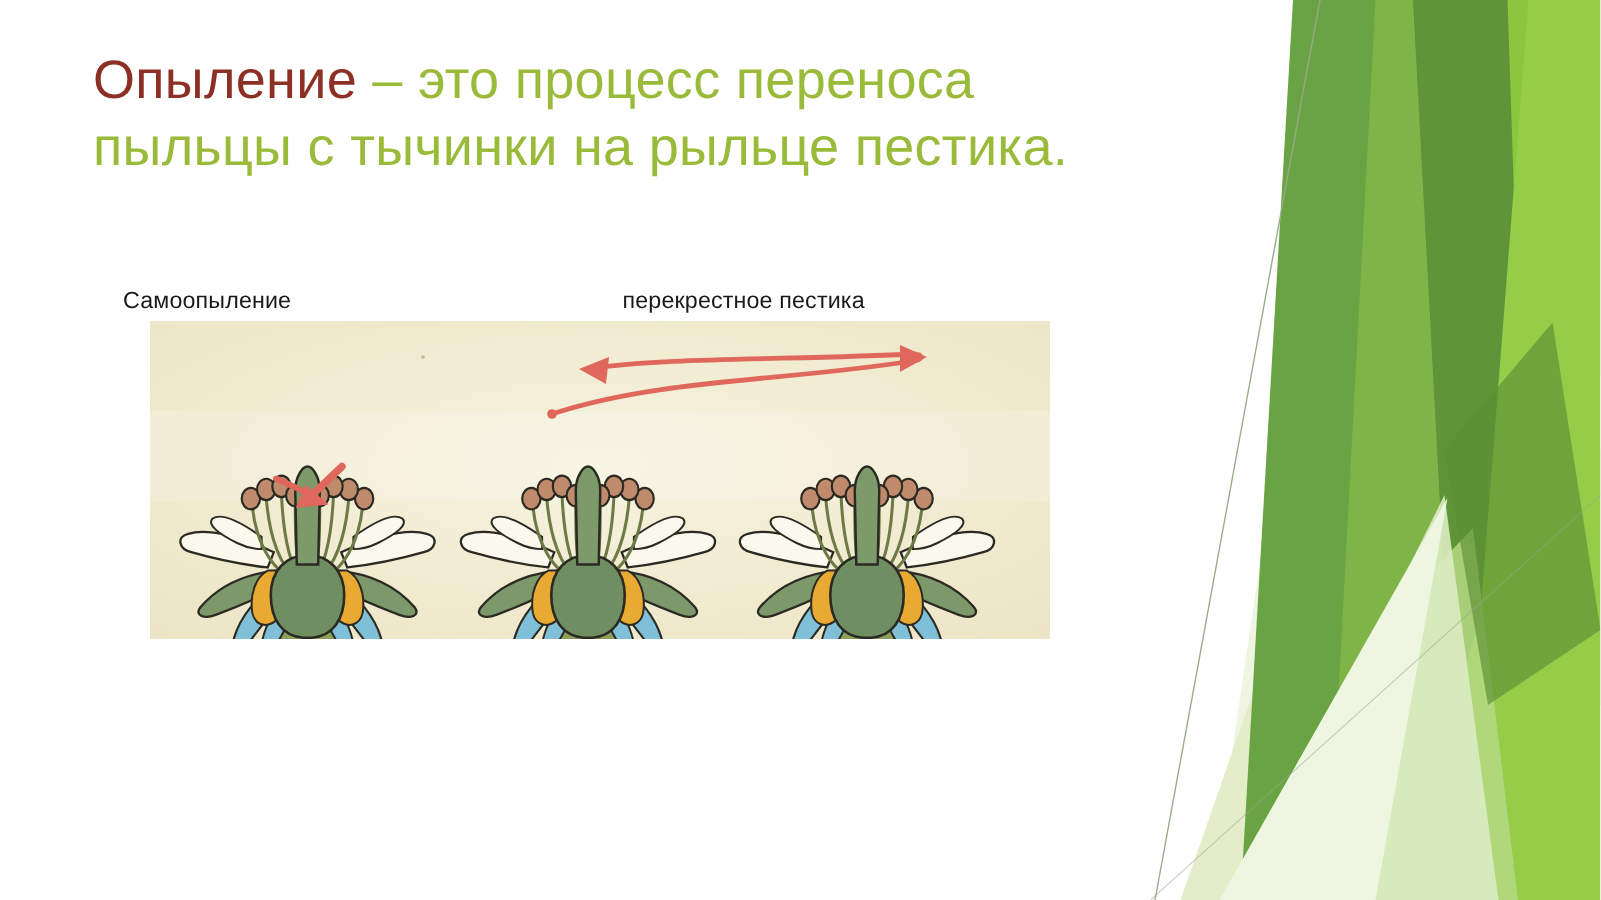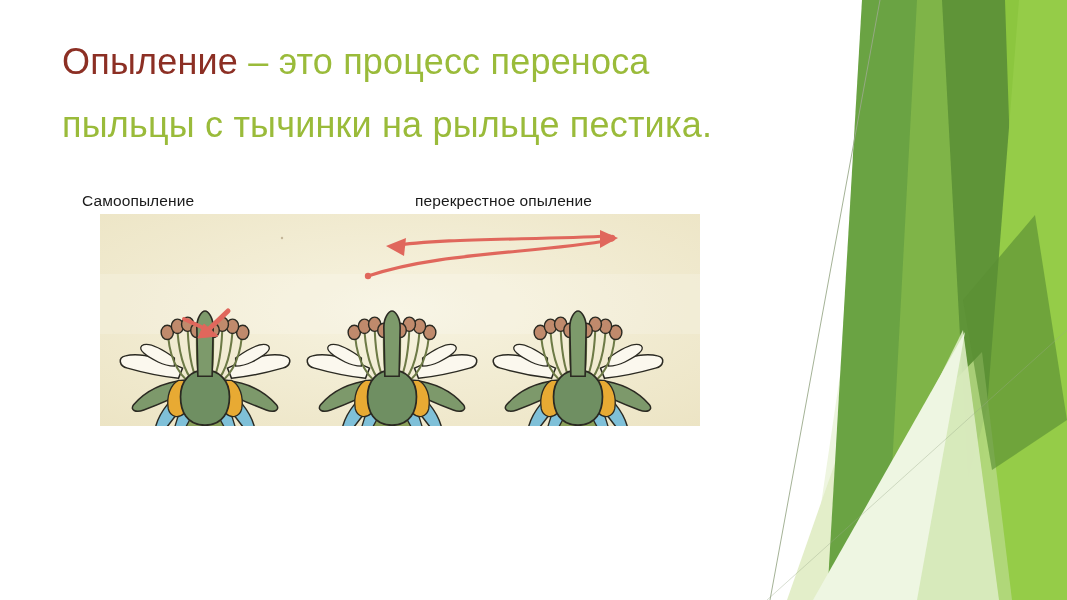--- a/index.html
+++ b/index.html
@@ -9,21 +9,21 @@
   }
   #slide{position:absolute;inset:0;background:#ffffff;overflow:hidden;}
 
   
   #facets{position:absolute;top:0;right:0;width:300px;height:600px;}
   #facets svg{display:block;width:300px;height:600px;}
 
   
   #title{
     position:absolute;left:62px;top:30px;width:730px;
-    font-size:36px;line-height:63px;font-weight:400;
+    font-size:36px;line-height:45px;font-weight:400;
     letter-spacing:.2px;color:#9abb3a;white-space:pre-wrap;
   }
   #title .accent{color:#8c2f24;}
 
   
   .caption{
     position:absolute;font-size:15.5px;color:#1a1a1a;font-weight:400;
     letter-spacing:.1px;white-space:nowrap;margin-left:19px;
   }
   #cap-self{left:63px;top:192px;}
@@ -55,21 +55,21 @@
       <polygon points="46,600 198,332 150,600" fill="#eef6e2"></polygon>
       <polygon points="196,300 268,215 300,420 225,470" fill="#5a8f34" opacity="0.65"></polygon>
       <line x1="113" y1="0" x2="3" y2="600" stroke="#9aa98a" stroke-width="0.9"></line>
       <line x1="0" y1="600" x2="300" y2="330" stroke="#9aa98a" stroke-width="0.7" opacity="0.55"></line>
     </svg>
   </div>
 
   <div id="title"><span class="accent">Опыление</span><span> – это процесс переноса пыльцы с тычинки на рыльце пестика.</span></div>
 
   <div class="caption" id="cap-self">Самоопыление</div>
-  <div class="caption" id="cap-cross">перекрестное опыление</div>
+  <div class="caption" id="cap-cross">перекрестное пестика</div>
 
   <div id="picture">
     <svg viewBox="0 0 600 212" preserveAspectRatio="none">
       <defs>
         <radialGradient id="paperG" cx="50%" cy="45%" r="75%">
           <stop offset="0%" stop-color="#f7f3e0"></stop>
           <stop offset="100%" stop-color="#ece4c4"></stop>
         </radialGradient>
 
         <g id="flower">

